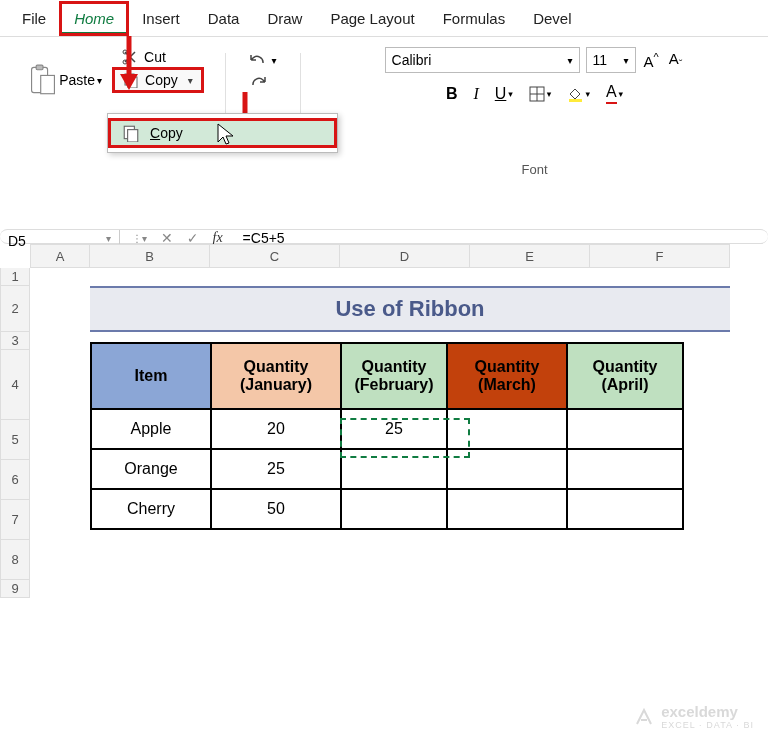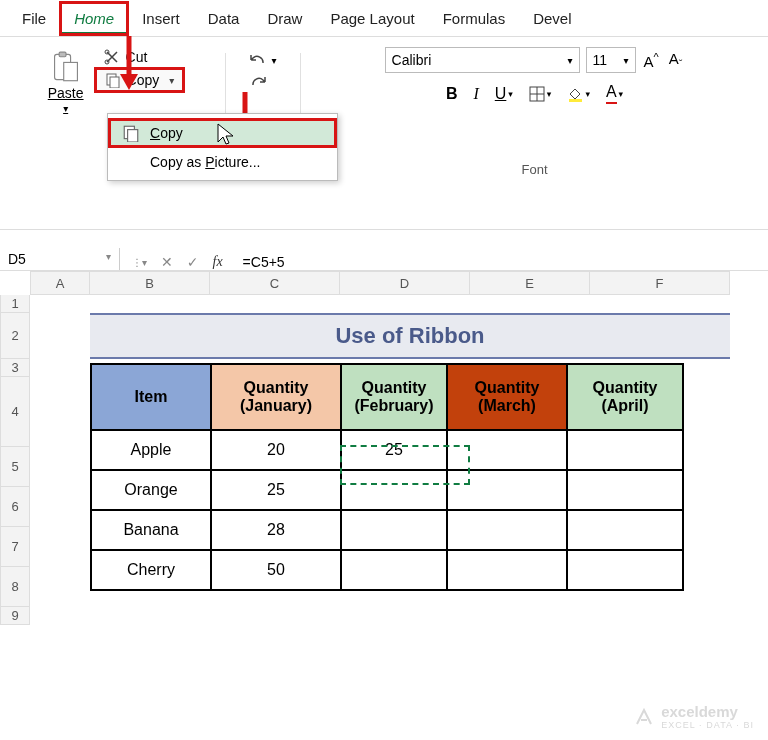--- a/index.html
+++ b/index.html
@@ -12,21 +12,21 @@
 .tab.highlight { outline: 3px solid #d81414; outline-offset: -2px; font-style: italic; }
 
 
 .ribbon { display: flex; height: 145px; border-top: 1px solid #ddd; padding-top: 10px; }
 .group { display: flex; flex-direction: column; align-items: center; padding: 0 10px; position: relative; }
 .group-sep { width: 1px; background: #e0e0e0; margin: 6px 0 30px; }
 .group-label { position: absolute; bottom: 4px; left: 0; right: 0; text-align: center; font-size: 13px; color: #555; }
 
 
 .clip-wrap { display: flex; gap: 6px; }
-.paste-btn { display: flex; flex-direction: column; align-items: center; gap: 2px; padding: 4px 6px; text-decoration: underline; }
+.paste-btn { display: flex; flex-direction: row; align-items: center; gap: 2px; padding: 4px 6px; }
 .paste-btn svg { width: 28px; height: 32px; }
 .clip-side { display: flex; flex-direction: column; gap: 2px; }
 .clip-item { display: flex; align-items: center; gap: 6px; padding: 2px 8px; font-size: 14px; position: relative; }
 .clip-item.copy-hl { border: 1px solid #888; background: #f9f9f9; outline: 3px solid #d81414; outline-offset: -1px; }
 .clip-item svg { width: 16px; height: 16px; flex-shrink: 0; }
 .dd-arrow { margin-left: 4px; font-size: 10px; color: #444; }
 
 
 .copy-menu { position: absolute; left: 107px; top: 113px; width: 231px; background: #fff; border: 1px solid #bbb; box-shadow: 2px 2px 6px rgba(0,0,0,0.2); z-index: 10; padding: 4px 0; }
 .menu-item { display: flex; align-items: center; gap: 10px; padding: 6px 14px; font-size: 14px; }
@@ -45,21 +45,21 @@
 .font-sel.size { width: 50px; }
 .sizebtn { font-size: 15px; padding: 0 2px; }
 .font-row2 { display: flex; gap: 16px; align-items: center; }
 .fr2-item { display:flex; align-items:center; gap:2px; font-size:16px; }
 .under-red { border-bottom: 2.5px solid #d81414; padding-bottom:1px; }
 
 
 .arrow-down { position: absolute; z-index: 5; }
 
 
-.fbarrow { display: flex; align-items: flex-end; height: 42px; border-top: 1px solid #ddd; border-bottom: 1px solid #ddd; margin-top: 48px; }
+.fbarrow { display: flex; align-items: flex-start; height: 15px; border-top: 1px solid #ddd; border-bottom: 1px solid #ddd; margin-top: 48px; border-radius: 10px; }
 .namebox { width: 120px; border-right: 1px solid #ccc; padding: 3px 8px; display:flex; justify-content:space-between;}
 .fx-btns { display:flex; gap:14px; padding: 0 12px; color:#888; align-items:center; }
 .fx { font-style: italic; font-family: 'Times New Roman'; color:#333; }
 .formula { padding-left: 8px; font-size: 14px; }
 
 
 .grid-wrap { position: relative; }
 .colheads { display:flex; margin-left: 30px; }
 .colh { border: 1px solid #ddd; border-left:none; background:#f3f3f3; text-align:center; font-size:13px; color:#555; height:24px; line-height:24px; }
 .colh:first-child{border-left:1px solid #ddd;}
@@ -212,24 +212,20 @@
   </svg>
 
 <div class="copy-menu">
   <div class="menu-item sel">
     <svg viewBox="0 0 16 16">
         <rect x="2" y="2" width="9" height="11" fill="#fff" stroke="#666"></rect>
         <rect x="5" y="5" width="9" height="11" fill="#fff" stroke="#666"></rect>
       </svg>
     <span><span class="underline">C</span><span></span>opy</span>
   </div>
-  <div class="menu-item">
-    <span style="width:18px"></span>
-    <span>Copy as <span class="underline">P</span>icture...</span>
-  </div>
 </div>
 
 <svg class="cursor" style="left:216px;top:122px" width="20" height="26">
     <path d="M2 2 L2 20 L7 15 L10 22 L13 21 L10 14 L17 14 Z" fill="#fff" stroke="#000" stroke-width="1"></path>
   </svg>
 
 <div class="fbarrow">
   <div class="namebox">
       <span>D5</span>
       <span style="font-size:10px;color:#888">▾</span>
@@ -279,21 +275,21 @@
       </div>
       <div class="grid-row">
         <div class="rowh" style="height: 18px;">9</div>
       </div>
     </div>
 
   <div class="data-area" style="left:90px;top:42px;width:640px">
     <div class="title-bar">Use of Ribbon</div>
   </div>
 
-  <div class="data-area" style="left:90px;top:92px">
+  <div class="data-area" style="left:90px;top:98px">
     <table class="data">
       <tbody>
           <tr>
         <th class="th-item" style="width:120px">Item</th>
         <th class="th-jan" style="width:130px">Quantity (January)</th>
         <th class="th-feb" style="width:106px">Quantity (February)</th>
         <th class="th-mar" style="width:120px">Quantity (March)</th>
         <th class="th-apr" style="width:116px">Quantity (April)</th>
       </tr>
       <tr>
@@ -304,27 +300,20 @@
             <td></td>
       </tr>
       <tr>
         <td>Orange</td>
             <td>25</td>
             <td></td>
             <td></td>
             <td></td>
       </tr>
       <tr>
-        <td>Banana</td>
-            <td>28</td>
-            <td></td>
-            <td></td>
-            <td></td>
-      </tr>
-      <tr>
         <td>Cherry</td>
             <td>50</td>
             <td></td>
             <td></td>
             <td></td>
       </tr>
     </tbody>
       </table>
   </div>
 

